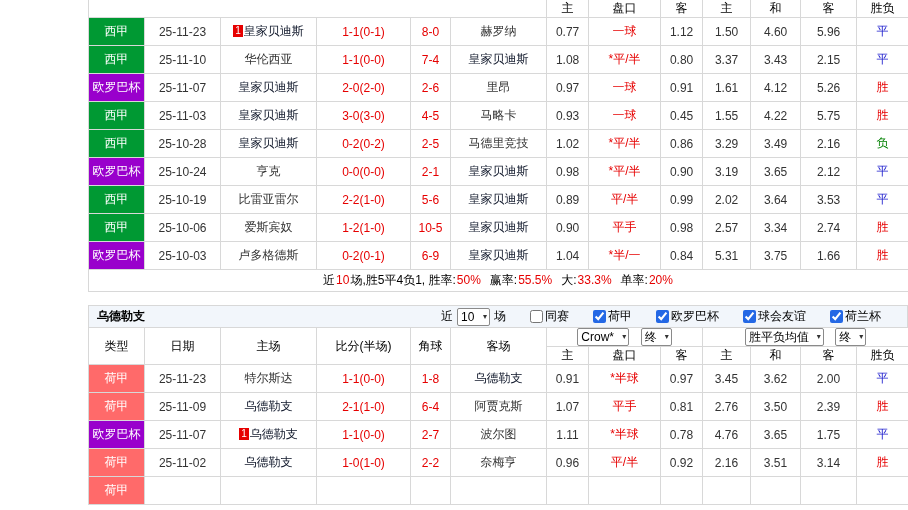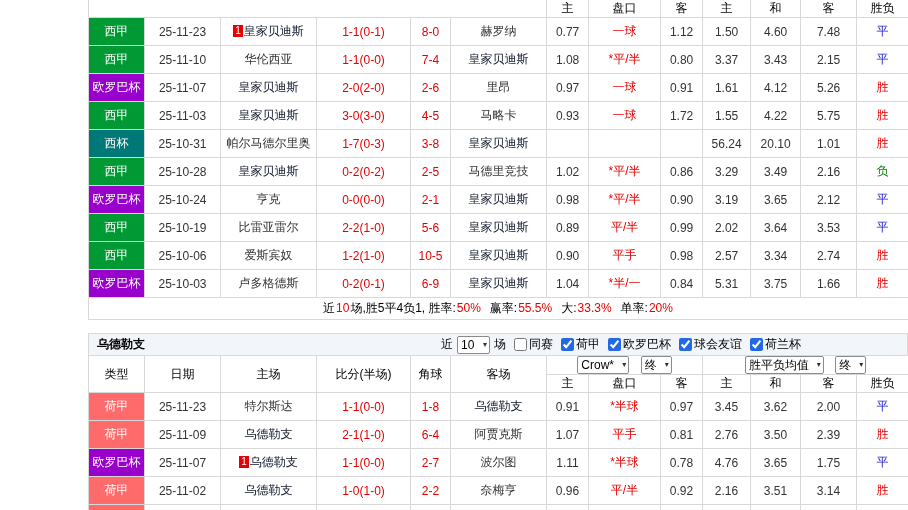--- a/index.html
+++ b/index.html
@@ -22,21 +22,21 @@
 .rs-w{color:#E60000}.rs-d{color:#1A1ACC}.rs-l{color:#008000}
 .card{display:inline-block;background:#E60000;color:#fff;font-size:10px;line-height:12px;padding:0 2px;margin-right:1px;vertical-align:1px}
 .card:empty{display:none}
 tr.sum td{height:22px;color:#000}
 tr.sum .red{color:#E60000;margin:0 1px}
 tr.sum .lbl{margin-left:8px}
 .gap{height:13px}
 .fbar{height:22px;display:flex;align-items:center;border:1px solid #D8D8D8;border-bottom:none;background:#F2F6FB}
 .fteam{font-weight:bold;color:#000;width:352px;padding-left:8px;text-align:left;cursor:pointer}
 .fctl{display:flex;align-items:center;color:#000}
-.fctl label{display:flex;align-items:center;margin-left:8px;cursor:pointer}
+.fctl label{display:flex;align-items:center;margin-left:24px;cursor:pointer}
 .fctl input{width:13px;height:13px;accent-color:#2468E5;margin-right:2px}
 .selw{position:relative;display:inline-block;margin:0 4px}
 .selw select{appearance:none;-webkit-appearance:none;border:1px solid #8A8A8A;border-radius:2px;background:#fff;font-family:"Liberation Sans","DejaVu Sans",sans-serif;font-size:12px;height:18px;padding:0 14px 0 3px;color:#000}
 .selw .sarr{position:absolute;right:3px;top:4px;font-size:8px;color:#333;pointer-events:none;line-height:10px}
 td.ctrl{text-align:center}
 </style>
 </head>
 <body>
 
 <div class="wrap">
@@ -74,21 +74,21 @@
       <td>25-11-23</td>
       <td><span class="card">1</span><a class="tlink grn">皇家贝迪斯</a></td>
       <td class="sc">1-1(0-1)</td>
       <td class="cr">8-0</td>
       <td><a class="tlink">赫罗纳</a></td>
       <td>0.77</td>
       <td class="hc">一球</td>
       <td>1.12</td>
       <td>1.50</td>
       <td>4.60</td>
-      <td>7.48</td>
+      <td>5.96</td>
       <td class="rs-d">平</td>
     </tr>
 
     <tr>
       <td class="lgc c-liga">西甲</td>
       <td>25-11-10</td>
       <td><a class="tlink">华伦西亚</a></td>
       <td class="sc">1-1(0-0)</td>
       <td class="cr">7-4</td>
       <td><a class="tlink grn">皇家贝迪斯</a></td>
@@ -119,42 +119,27 @@
 
     <tr>
       <td class="lgc c-liga">西甲</td>
       <td>25-11-03</td>
       <td><a class="tlink grn">皇家贝迪斯</a></td>
       <td class="sc">3-0(3-0)</td>
       <td class="cr">4-5</td>
       <td><a class="tlink">马略卡</a></td>
       <td>0.93</td>
       <td class="hc">一球</td>
-      <td>1.72</td>
+      <td>0.45</td>
       <td>1.55</td>
       <td>4.22</td>
       <td>5.75</td>
       <td class="rs-w">胜</td>
     </tr>
 
-    <tr>
-      <td class="lgc c-copa">西杯</td>
-      <td>25-10-31</td>
-      <td><a class="tlink">帕尔马德尔里奥</a></td>
-      <td class="sc">1-7(0-3)</td>
-      <td class="cr">3-8</td>
-      <td><a class="tlink grn">皇家贝迪斯</a></td>
-      <td></td>
-      <td class="hc"></td>
-      <td></td>
-      <td>56.24</td>
-      <td>20.10</td>
-      <td>1.01</td>
-      <td class="rs-w">胜</td>
-    </tr>
 
     <tr>
       <td class="lgc c-liga">西甲</td>
       <td>25-10-28</td>
       <td><a class="tlink grn">皇家贝迪斯</a></td>
       <td class="sc">0-2(0-2)</td>
       <td class="cr">2-5</td>
       <td><a class="tlink">马德里竞技</a></td>
       <td>1.02</td>
       <td class="hc">*平/半</td>

